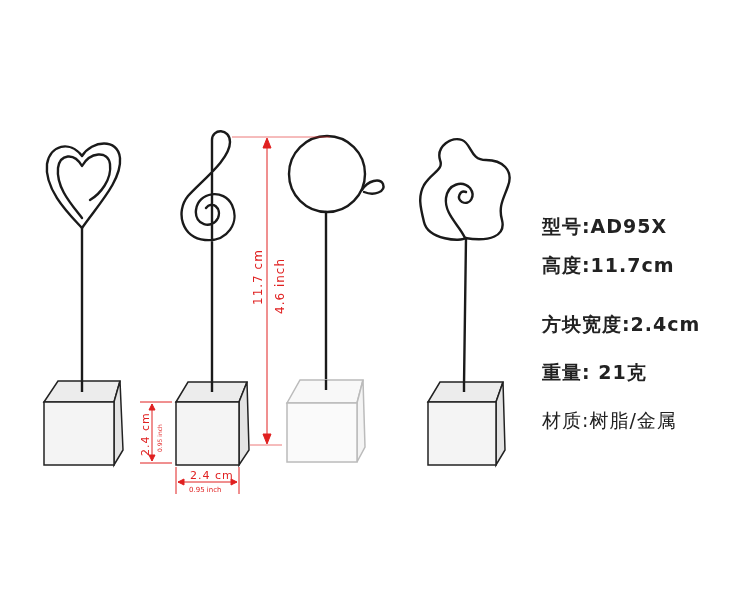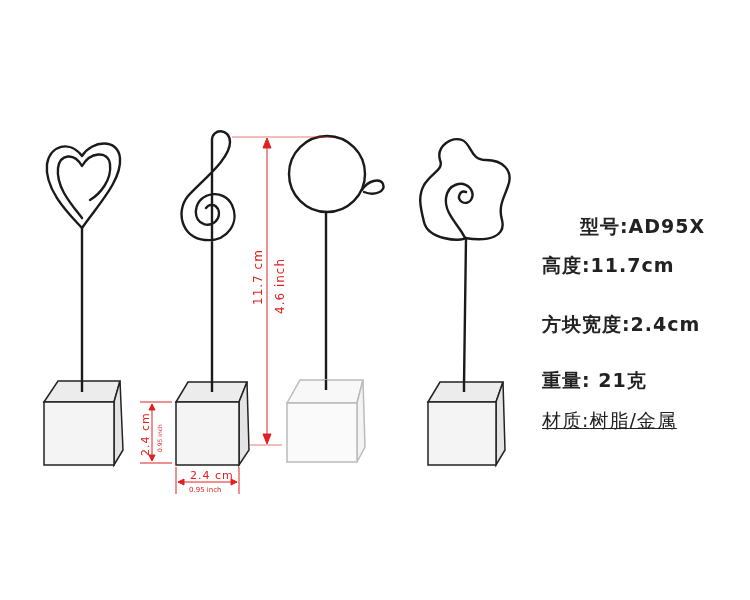--- a/index.html
+++ b/index.html
@@ -96,28 +96,28 @@
 </svg>
 
 <div class="dim-label vert" style="left:251px; top:305px; font-size:12px; letter-spacing:1px;">11.7 cm</div>
 <div class="dim-label vert" style="left:273px; top:314px; font-size:12px; letter-spacing:1px;">4.6 inch</div>
 <div class="dim-label vert" style="left:139px; top:456px; font-size:11px; letter-spacing:1px;">2.4 cm</div>
 <div class="dim-label vert" style="left:156px; top:452px; font-size:6px;">0.95 inch</div>
 <div class="dim-label" style="left:190px; top:469px; font-size:11px; letter-spacing:1px;">2.4 cm</div>
 <div class="dim-label" style="left:189px; top:486px; font-size:7px;">0.95 inch</div>
 
 <div class="specs">
-  <div class="spec-line" style="top:0px;margin-left:38px;">
+  <div class="spec-line" style="top:0px;">
     <span>型号:</span><span>AD95X</span>
   </div>
   <div class="spec-line" style="top:39px;">
     <span>高度:</span><span>11.7cm</span>
   </div>
   <div class="spec-line" style="top:98px;text-align:right;">
     <span>方块宽度:</span><span>2.4cm</span>
   </div>
-  <div class="spec-line" style="top:154px;">
+  <div class="spec-line" style="top:146px;">
     <span>重量: </span><span>21克</span>
   </div>
-  <div class="spec-line" style="top:194px; font-weight:normal;text-decoration:underline;">
+  <div class="spec-line" style="top:194px; font-weight:normal;">
     <span>材质:</span><span>树脂/金属</span>
   </div>
 </div>
 
 </body></html>

